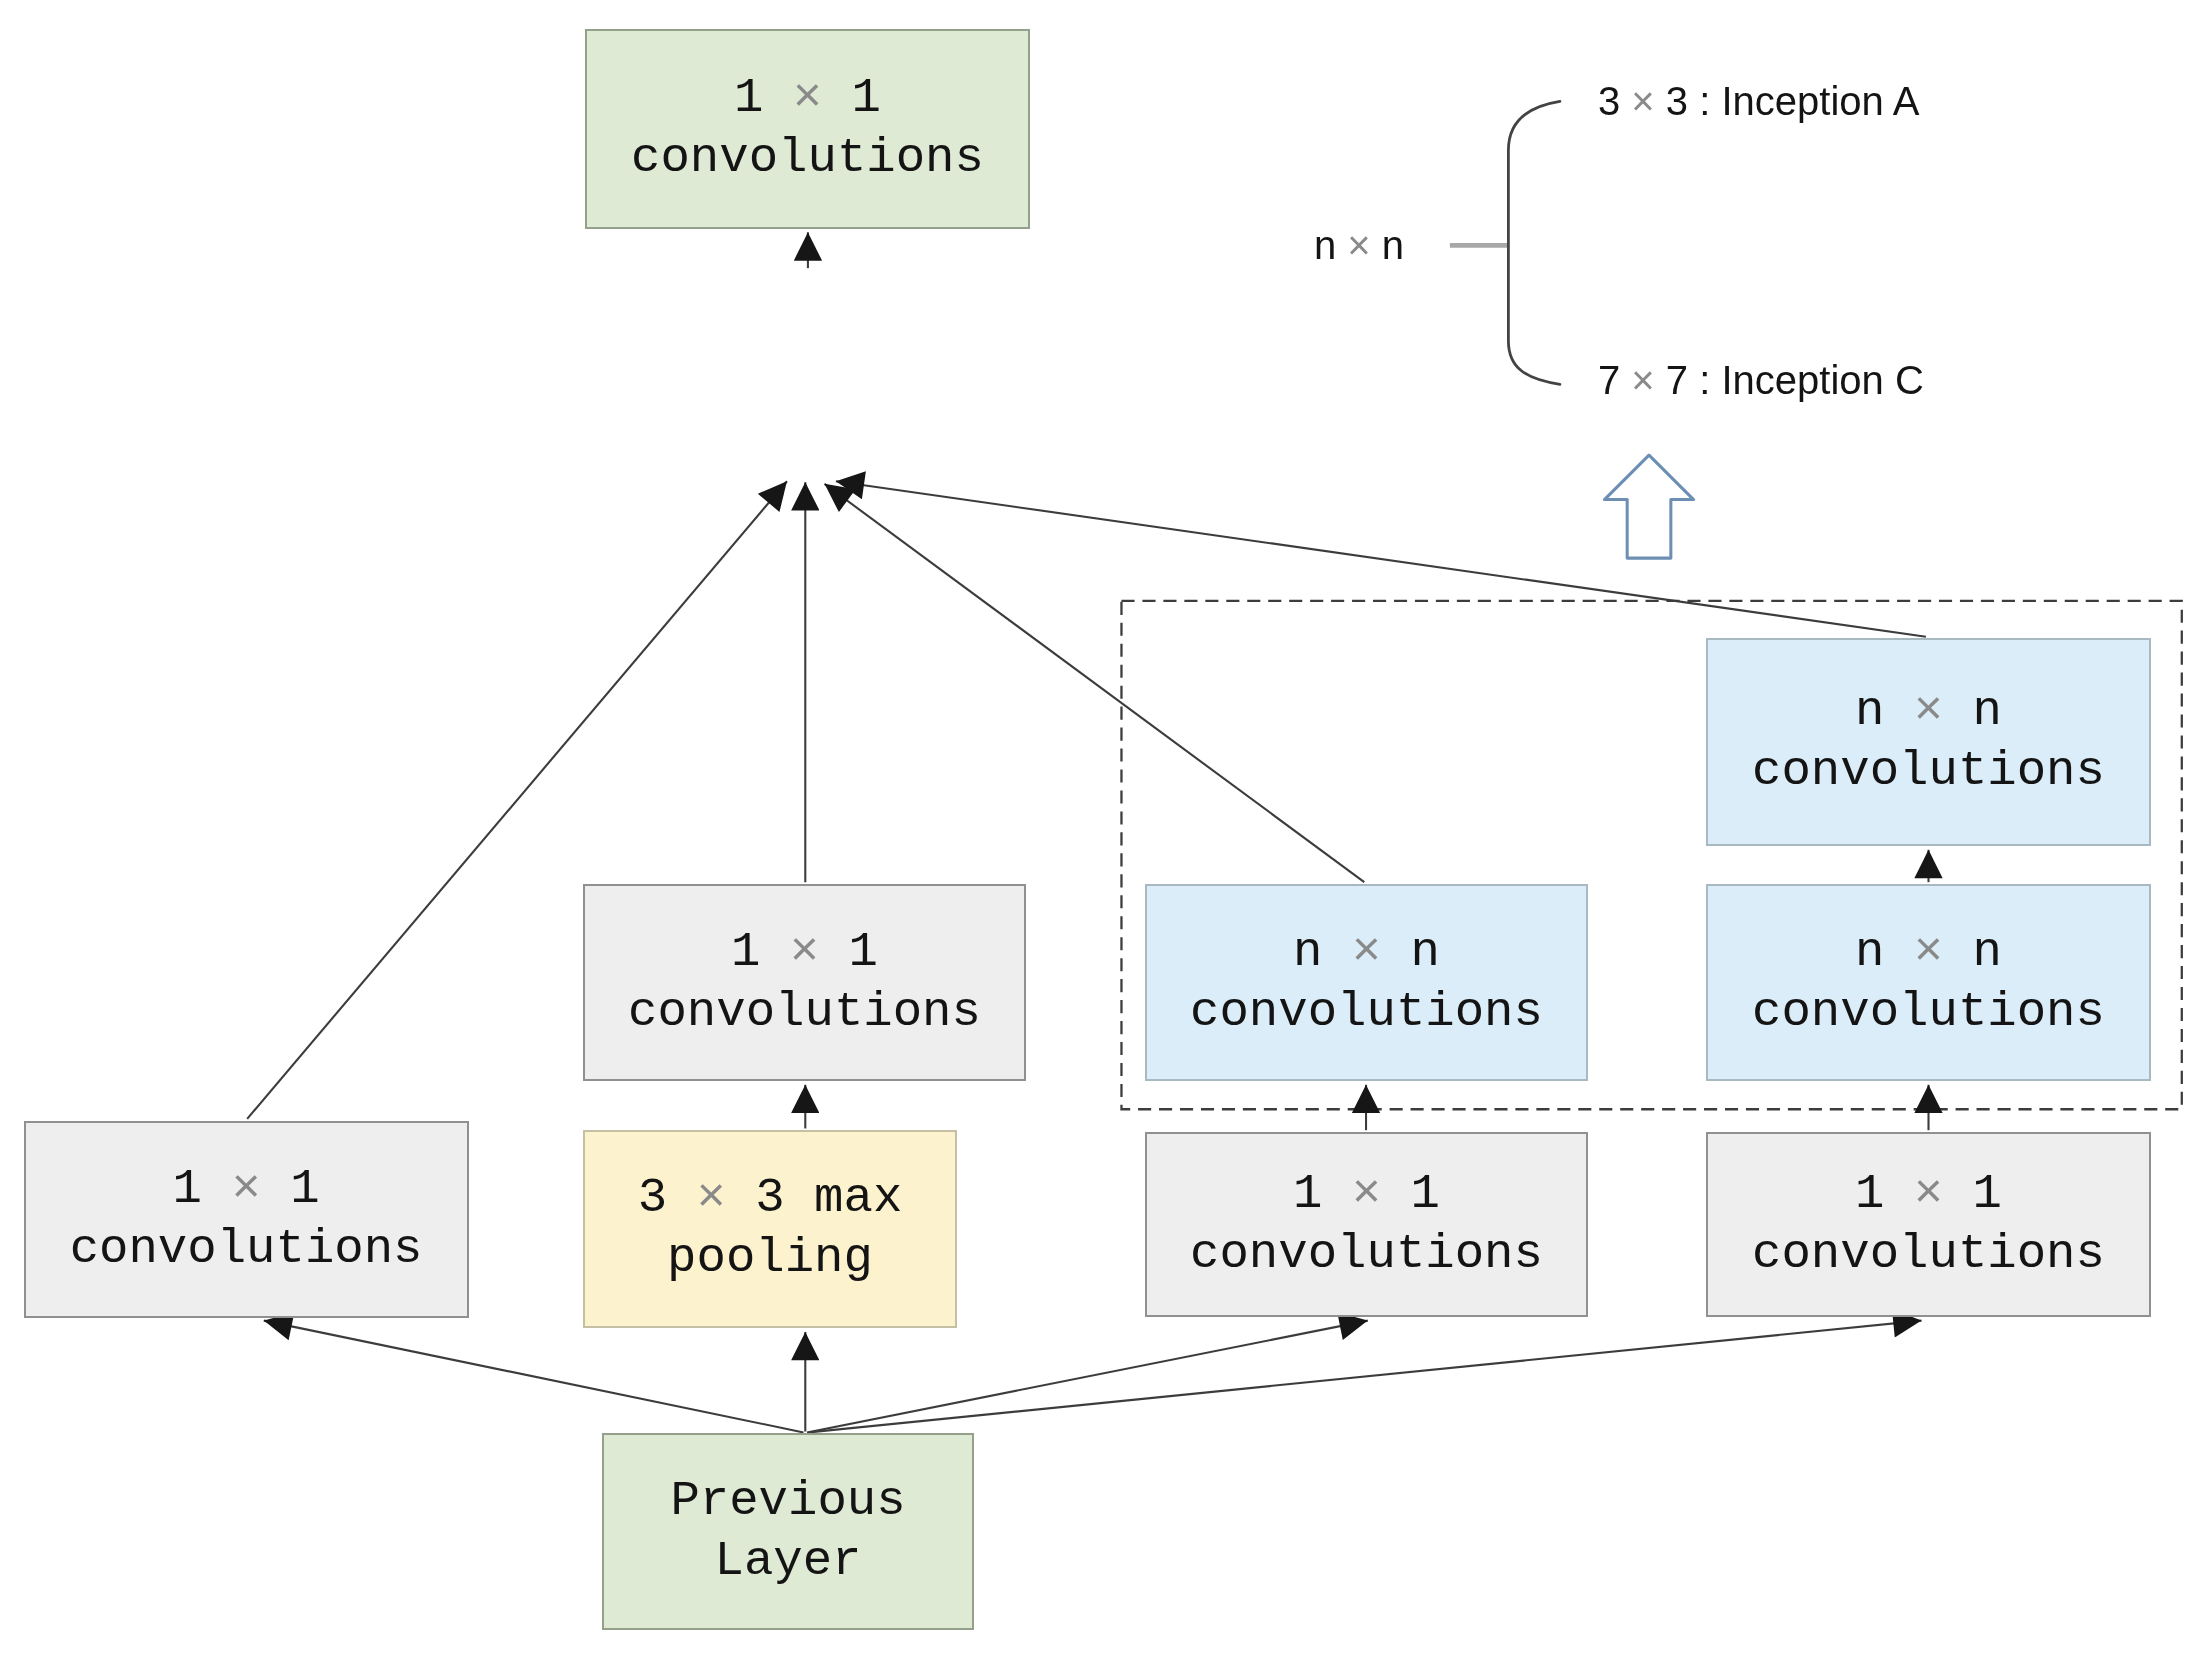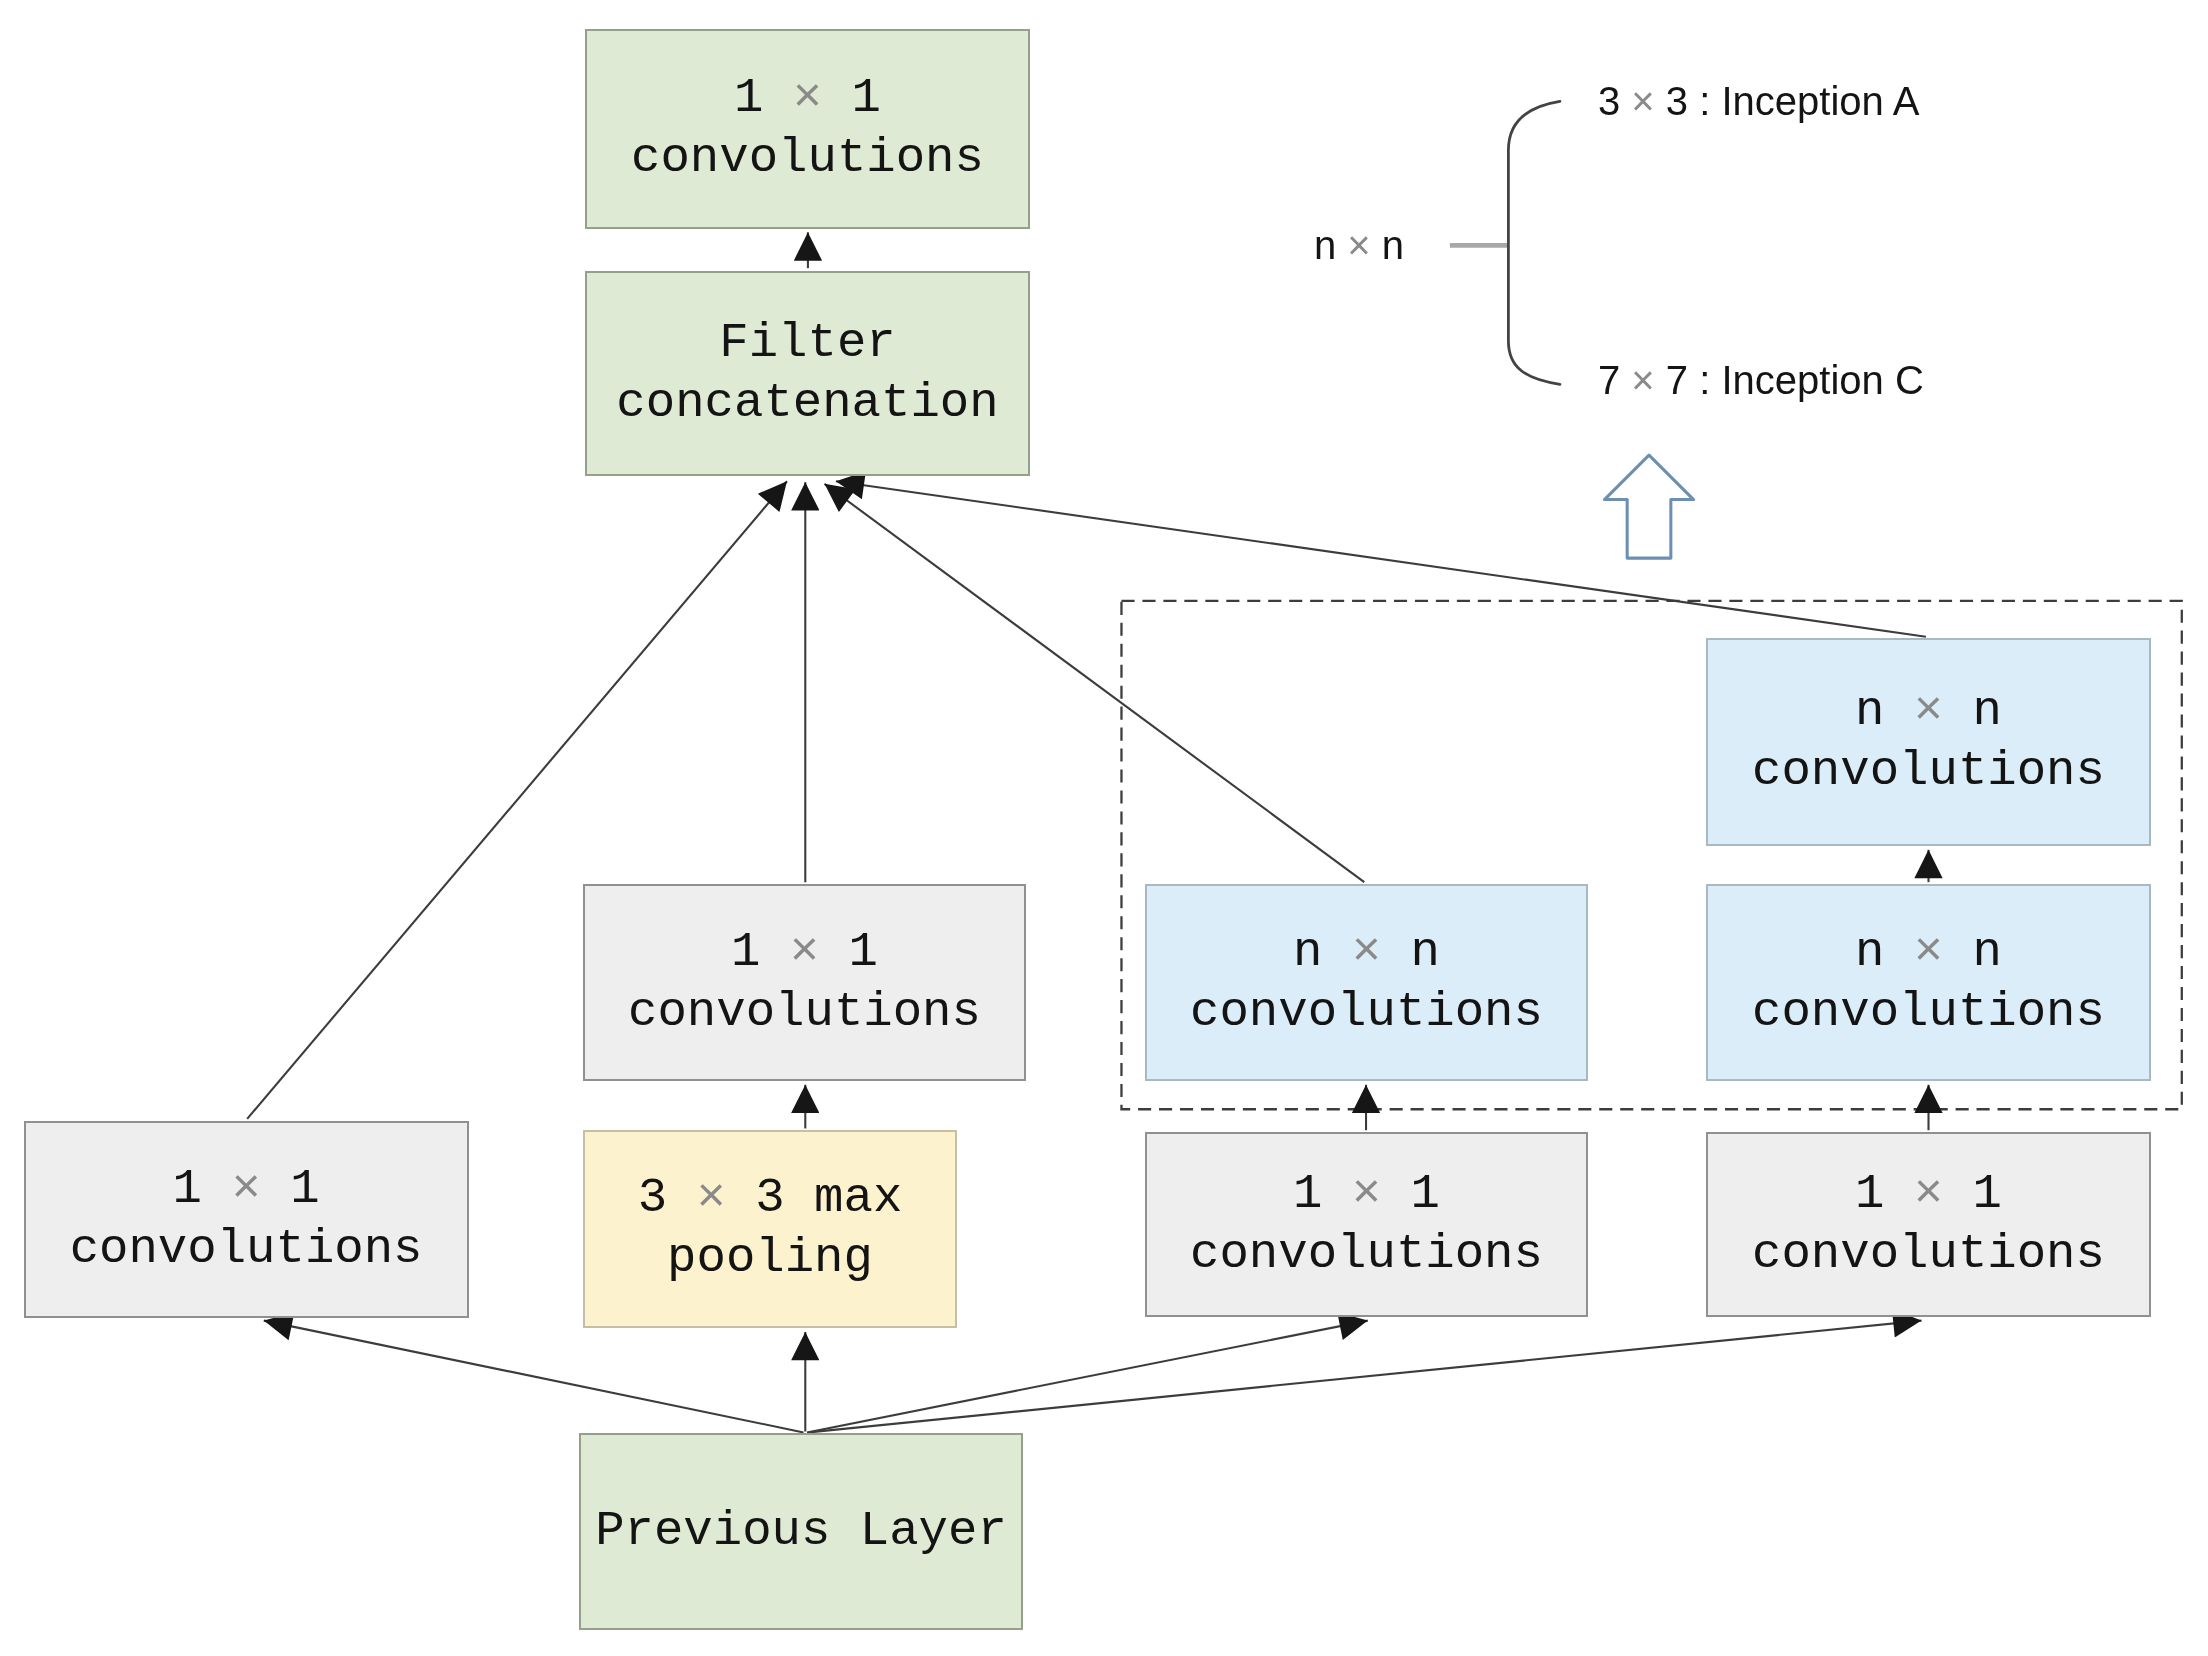--- a/index.html
+++ b/index.html
@@ -57,24 +57,20 @@
       <line x1="920" y1="1640" x2="302" y2="1512" marker-end="url(#ah)"></line>
       <line x1="924" y1="1640" x2="1566" y2="1512" marker-end="url(#ah)"></line>
       <line x1="926" y1="1640" x2="2200" y2="1512" marker-end="url(#ah)"></line>
     </g>
   </svg>
 
   <div class="box green" style="left:585px;top:29px;width:445px;height:200px">
     <span class="lbl fmt-times">1 <span class="times">×</span> 1 convolutions</span>
   </div>
 
-  <div class="box green" style="left:585px;top:271px;width:445px;height:205px">
-    <span class="lbl fmt-times">Filter
-concatenation</span>
-  </div>
 
   <div class="box blue" style="left:1706px;top:638px;width:445px;height:208px">
     <span class="lbl fmt-times">n <span class="times">×</span> n convolutions</span>
   </div>
 
   <div class="box blue" style="left:1145px;top:884px;width:443px;height:197px">
     <span class="lbl fmt-times">n <span class="times">×</span> n convolutions</span>
   </div>
 
   <div class="box blue" style="left:1706px;top:884px;width:445px;height:197px">
@@ -94,21 +90,21 @@
   </div>
 
   <div class="box grayb" style="left:1145px;top:1132px;width:443px;height:185px">
     <span class="lbl fmt-times">1 <span class="times">×</span> 1 convolutions</span>
   </div>
 
   <div class="box grayb" style="left:1706px;top:1132px;width:445px;height:185px">
     <span class="lbl fmt-times">1 <span class="times">×</span> 1 convolutions</span>
   </div>
 
-  <div class="box green" style="left:579px;top:1433px;width:444px;height:197px">
+  <div class="box green" style="left:602px;top:1433px;width:372px;height:197px">
     <span class="lbl">Previous Layer</span>
   </div>
 
   <div class="legend-text fmt-times" style="left:1314px;top:217px">n <span class="times">×</span> n</div>
   <div class="legend-text fmt-times" style="left:1598px;top:73px">3 <span class="times">×</span> 3 : Inception A</div>
   <div class="legend-text fmt-times" style="left:1598px;top:352px">7 <span class="times">×</span> 7 : Inception C</div>
 
 </div>
 
 

